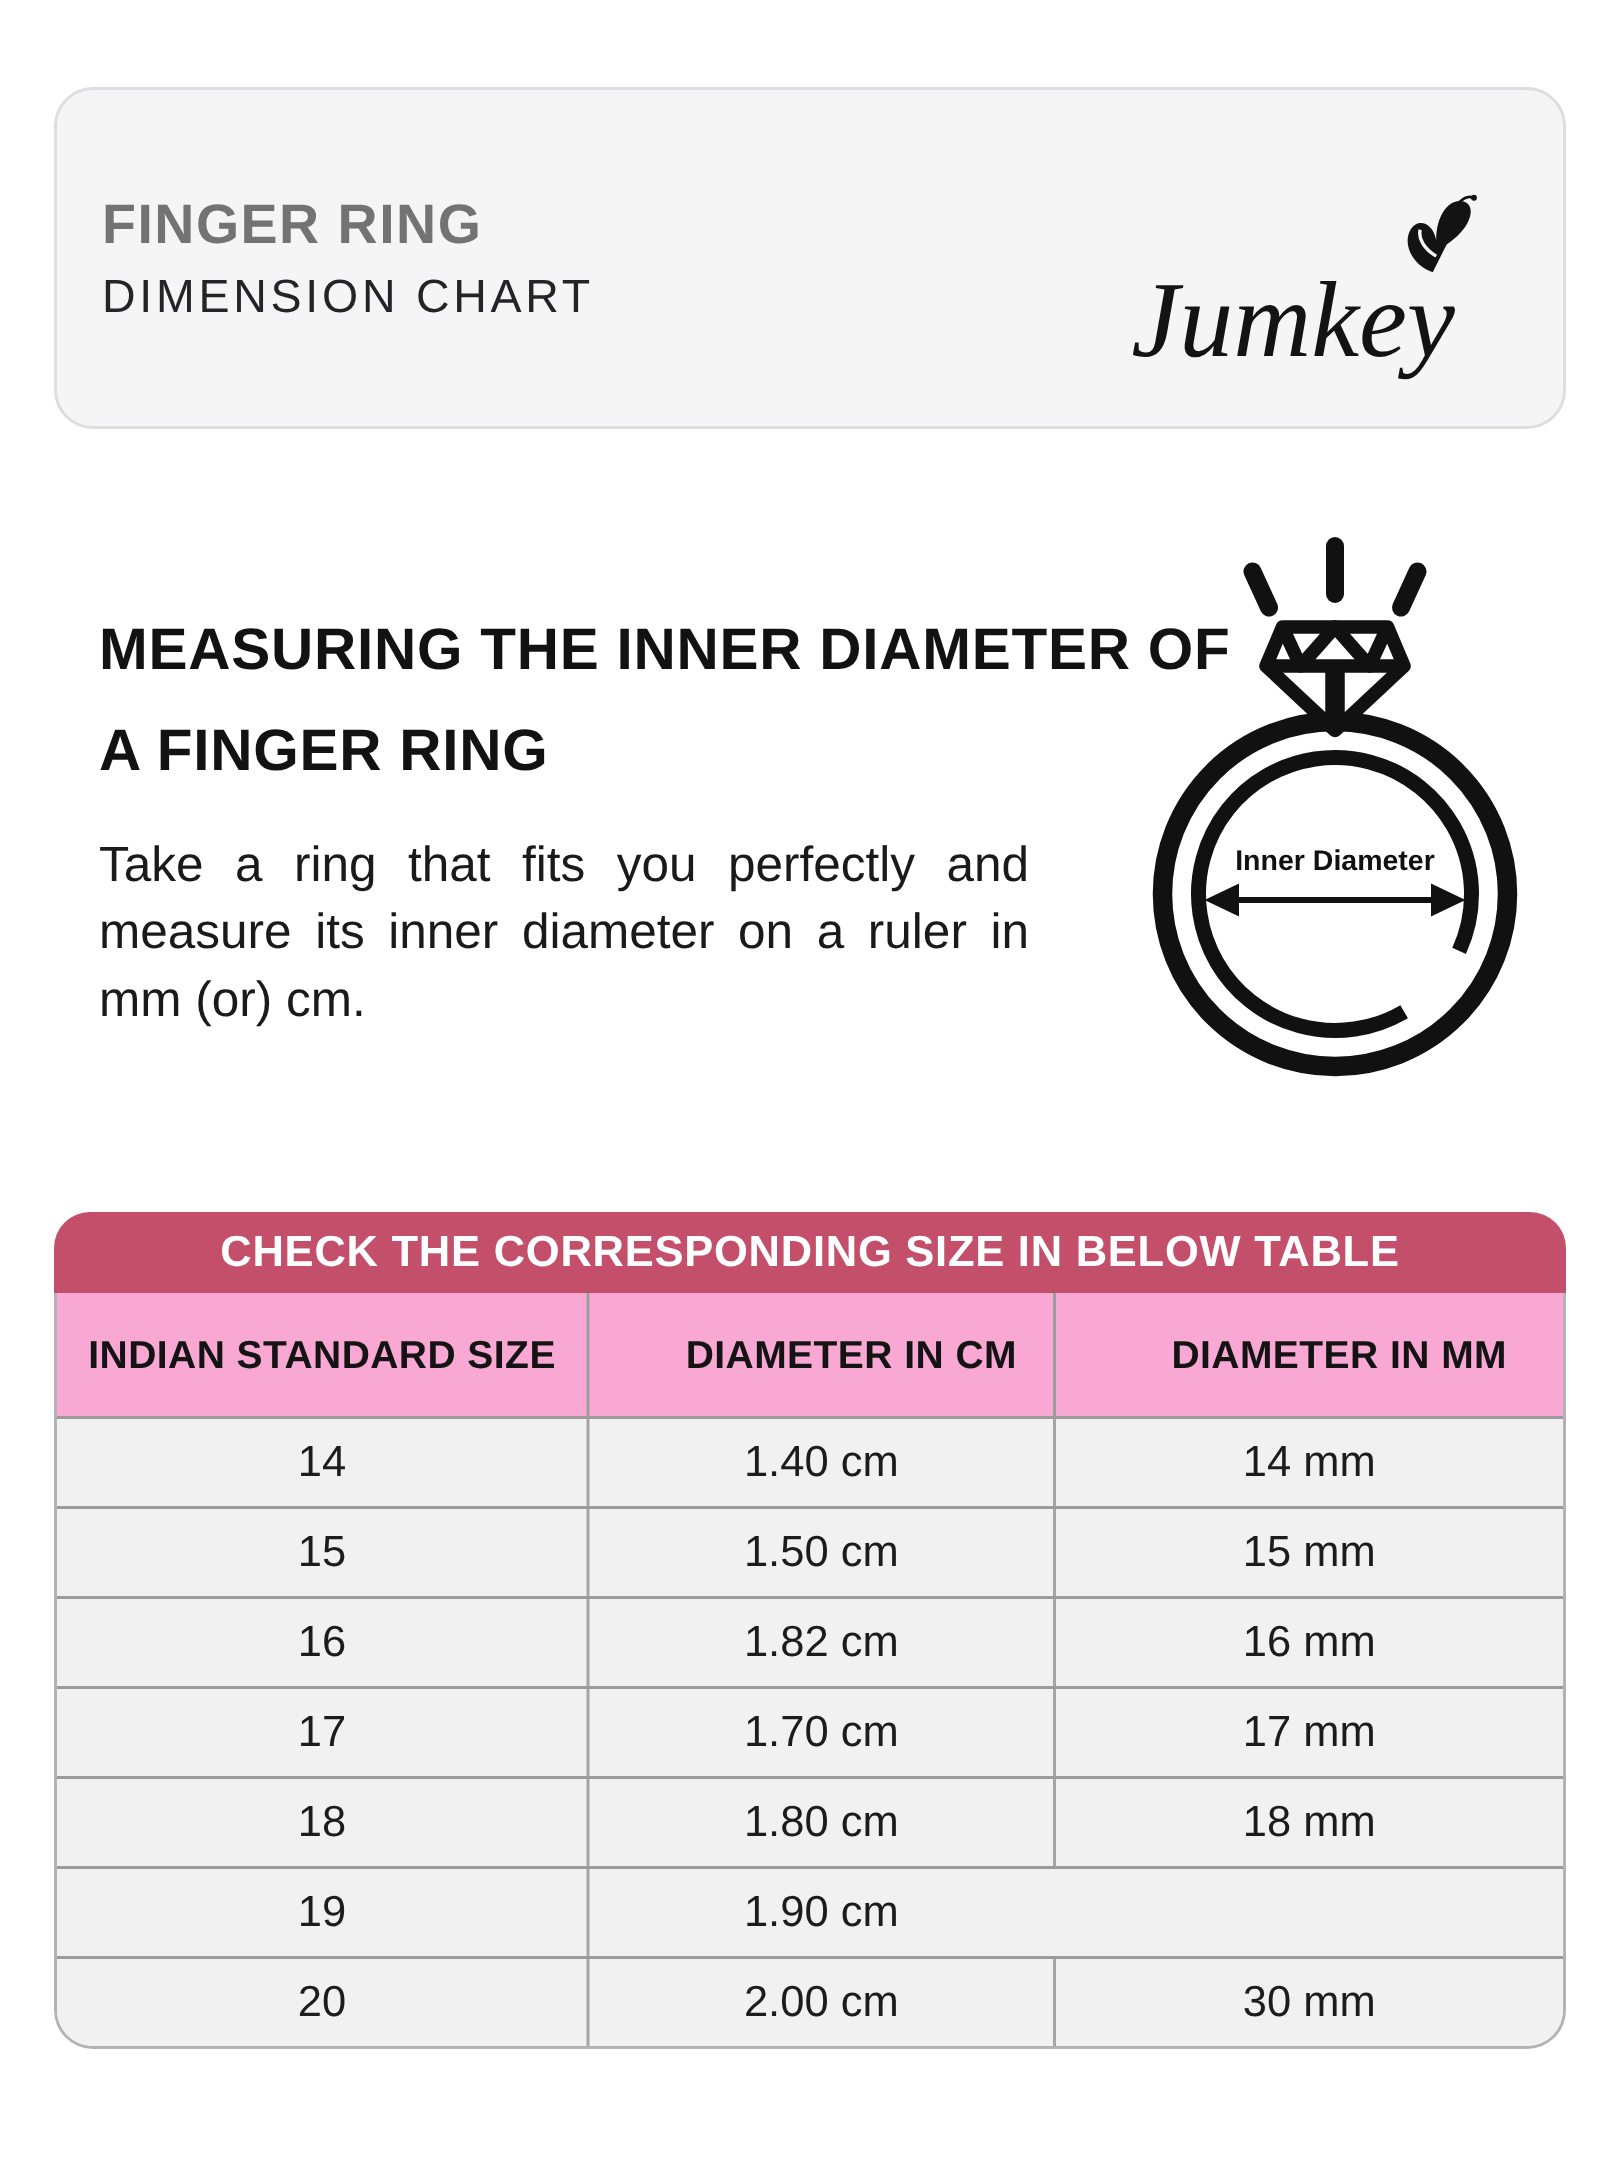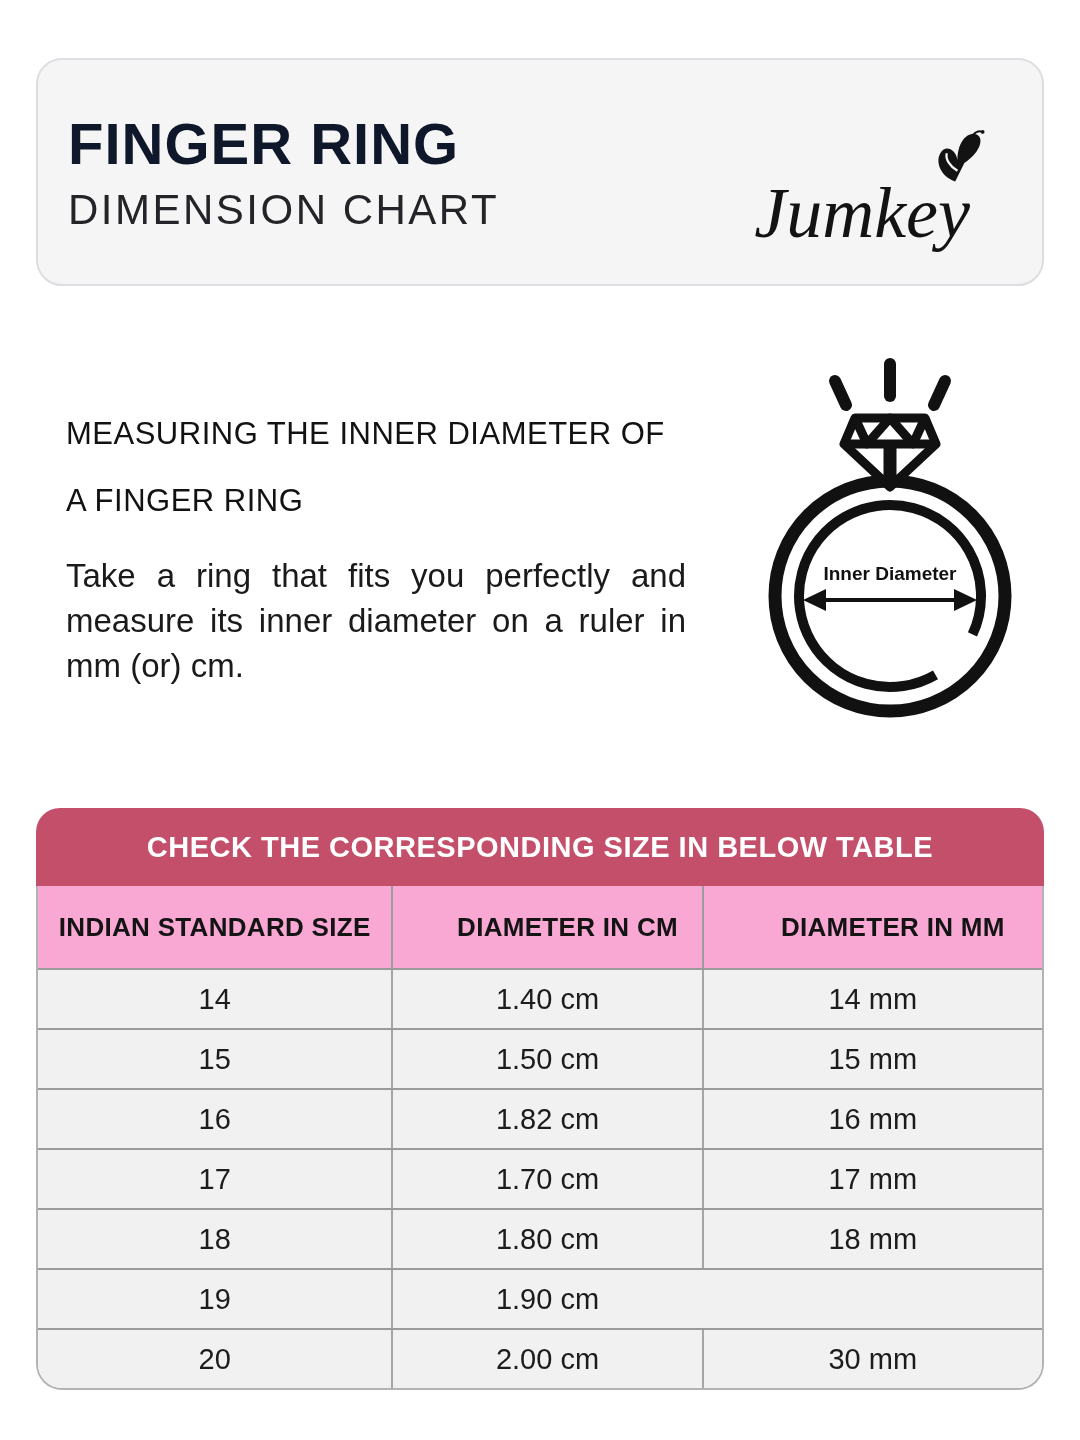--- a/index.html
+++ b/index.html
@@ -15,52 +15,52 @@
   
   .top-card {
     position: absolute; left: 36px; top: 58px;
     width: 1008px; height: 228px;
     background: #f5f5f6;
     border: 2px solid #dedee2;
     border-radius: 26px;
   }
   .titles { position: absolute; left: 30px; top: 50%; transform: translateY(-50%); }
   .main-title {
-    font-size: 58px; font-weight: bold; letter-spacing: 1px;
-    line-height: 1.15; color: #0f172a;
+    font-size: 37px; font-weight: bold; letter-spacing: 1px;
+    line-height: 1.15; color: #737373;
   }
   .sub-title {
-    font-size: 42px; font-weight: 400; letter-spacing: 2.5px;
+    font-size: 31px; font-weight: 400; letter-spacing: 2.5px;
     color: #242428; margin-top: 8px;
   }
   .logo { position: absolute; right: 72px; top: 112px; }
   .logo-text {
     font-family: "Liberation Serif", serif; font-style: italic;
     font-size: 72px; color: #131313;
   }
   .butterfly { position: absolute; width: 54px; height: 58px; right: -16px; top: -44px; }
 
   
   .measure-heading {
     position: absolute; left: 66px; top: 400px;
-    font-size: 31px; font-weight: normal; letter-spacing: 0.5px;
+    font-size: 39px; font-weight: bold; letter-spacing: 0.5px;
     line-height: 67px; color: #121212;
   }
   .measure-text {
     position: absolute; left: 66px; top: 553px;
     width: 620px;
     font-size: 33px; line-height: 45px;
     text-align: justify; color: #1a1a1a;
   }
   .ring-svg { position: absolute; left: 765px; top: 354px; width: 252px; height: 372px; }
 
   
   .size-table { position: absolute; left: 36px; top: 808px; width: 1008px; }
   .table-title {
-    height: 78px;
+    height: 54px;
     background: #c44f6a;
     border-radius: 24px 24px 0 0;
     display: flex; align-items: center; justify-content: center;
     color: #ffffff; font-weight: bold; font-size: 29px; letter-spacing: 0.5px;
   }
   .table-body {
     border: 2px solid #b3b3b3; border-top: none;
     border-radius: 0 0 26px 26px;
     overflow: hidden;
   }

